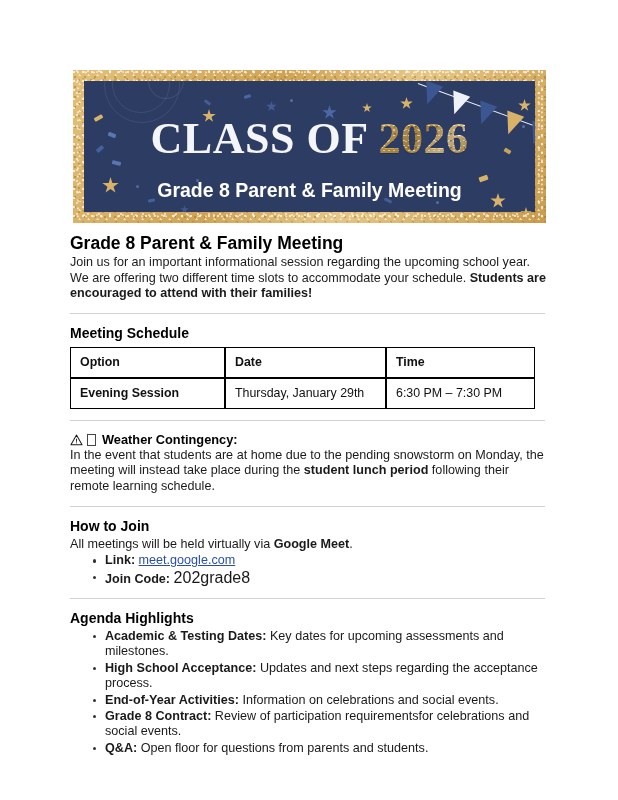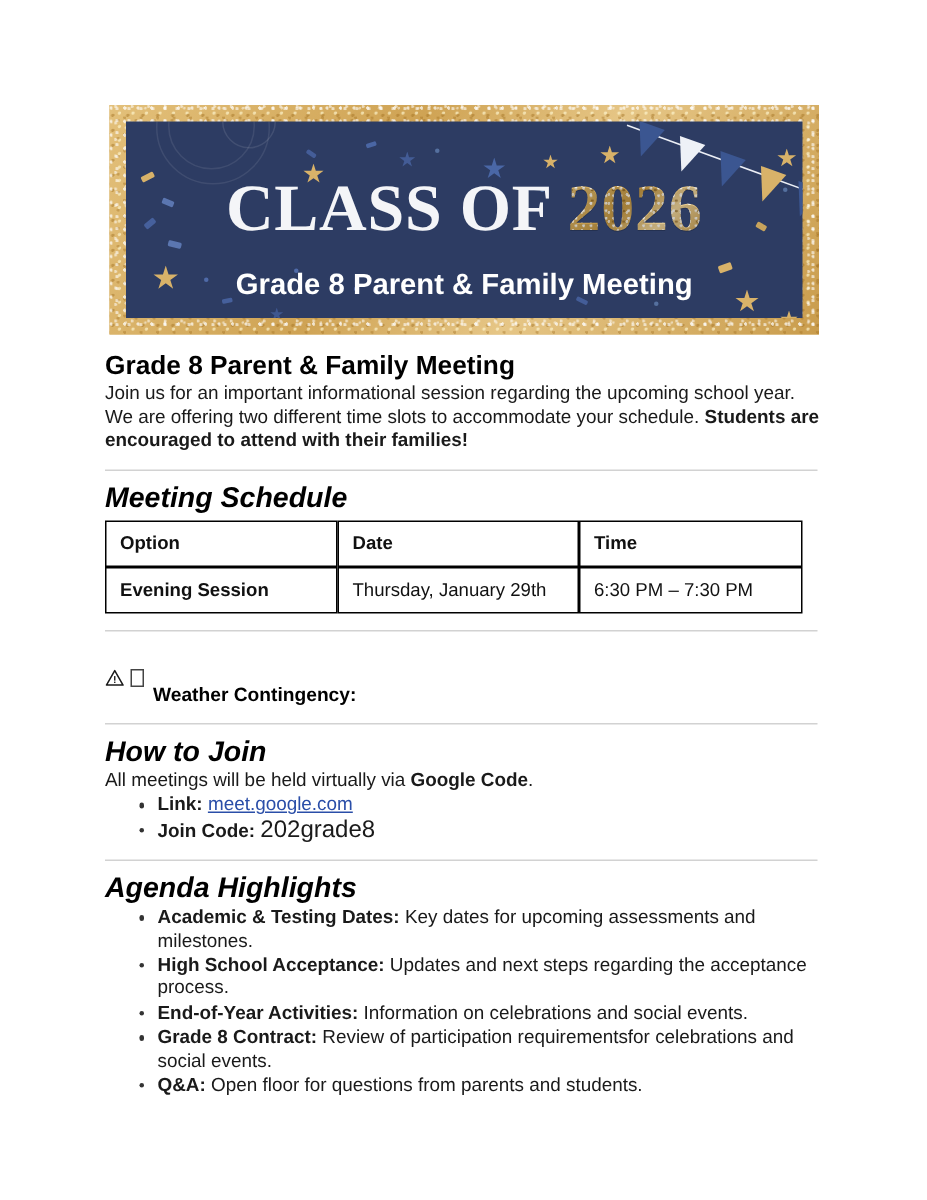--- a/index.html
+++ b/index.html
@@ -126,25 +126,24 @@
 
   h1.sec-title {
     margin: 0 0 1px 0;
     font-size: 17.5px;
     line-height: 21px;
     font-weight: bold;
     color: #000000;
   }
   h2.sec-title {
     margin: 0 0 2px 0;
-    font-size: 19px;
+    font-size: 14px;
     line-height: 18px;
     font-weight: bold;
     color: #000000;
-    font-style: italic;
   }
   p.body-text {
     margin: 0;
     font-size: 12.6px;
     line-height: 15.6px;
     color: #1a1a1a;
   }
   p.body-text b { font-weight: bold; }
 
   hr.rule {
@@ -221,21 +220,21 @@
   .warn-tri { display: inline-block; width: 13px; height: 12px; }
   .tofu {
     display: inline-block;
     width: 7px;
     height: 10px;
     border: 1px solid #444444;
     margin: 0 2px 0 1px;
     position: relative;
     top: 1px;
   }
-  .warn-label { margin-left: 1px; margin-top: 23px; }
+  .warn-label { margin-left: 1px; }
 </style>
 </head>
 <body>
 
 <div class="page">
 
   <div class="banner">
     <div class="banner-inner">
 
       <div class="ring" style="left:28px; top:-26px; width:56px; height:56px;"></div>
@@ -316,25 +315,26 @@
       <span class="warn-tri">
         <svg viewBox="0 0 14 13" width="13" height="12" aria-hidden="true">
           <path d="M7 1.2 L13 11.6 L1 11.6 Z" fill="none" stroke="#1a1a1a" stroke-width="1.1" stroke-linejoin="round"></path>
           <rect x="6.5" y="5.1" width="1" height="3.3" fill="#1a1a1a"></rect>
           <rect x="6.5" y="9.1" width="1" height="1" fill="#1a1a1a"></rect>
         </svg>
       </span>
       <span class="tofu"></span>
       <span class="warn-label">Weather Contingency:</span>
     </div>
+    <p class="body-text"><span>In the event that students are at home due to the pending snowstorm on Monday, the meeting will instead take place during the </span><b>student lunch period</b><span> following their remote learning schedule.</span></p>
 
     <hr class="rule">
 
     <h2 class="sec-title">How to Join</h2>
-    <p class="body-text"><span>All meetings will be held virtually via </span><b>Google Code</b><span>.</span></p>
+    <p class="body-text"><span>All meetings will be held virtually via </span><b>Google Meet</b><span>.</span></p>
     <ul class="bullets">
       <li><b>Link:</b> <a class="link" href="#">meet.google.com</a></li>
       <li><b>Join Code:</b> <span class="smallval">202grade8</span></li>
     </ul>
 
     <hr class="rule">
 
     <h2 class="sec-title">Agenda Highlights</h2>
     <ul class="bullets">
       <li><b>Academic &amp; Testing Dates:</b><span> Key dates for upcoming assessments and milestones.</span></li>

